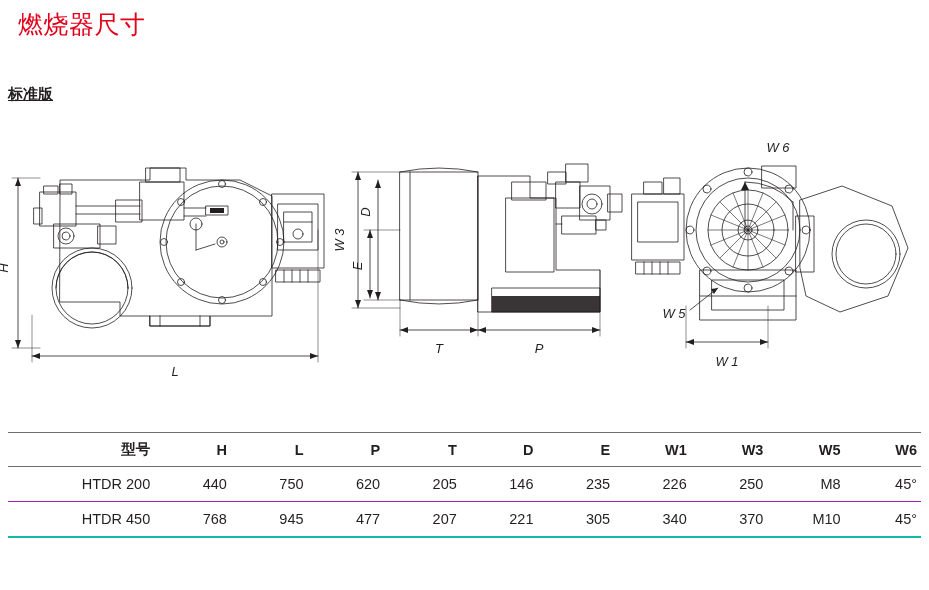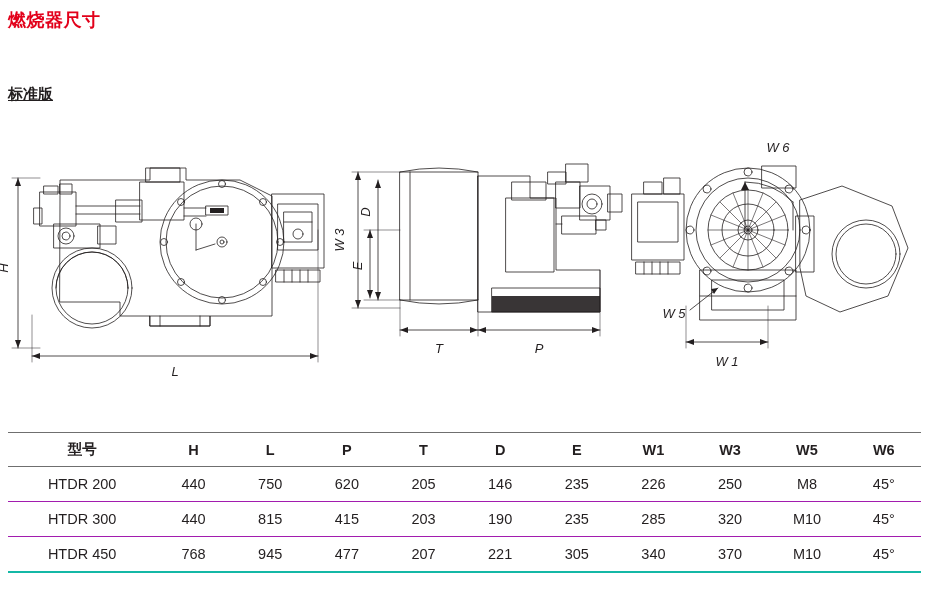--- a/index.html
+++ b/index.html
@@ -15,24 +15,24 @@
     position: relative;
     overflow: hidden;
   }
   .page {
     position: relative;
     width: 929px;
     height: 590px;
   }
   .title {
     position: absolute;
-    left: 8px;
+    left: 18px;
     top: 8px;
-    font-size: 18px;
-    font-weight: bold;
+    font-size: 25px;
+    font-weight: normal;
     color: #e2001a;
     letter-spacing: 0.5px;
   }
   .subtitle {
     position: absolute;
     left: 8px;
     top: 85px;
     font-size: 15px;
     font-weight: bold;
     color: #231f20;
@@ -52,21 +52,21 @@
   .spec-table {
     position: absolute;
     left: 8px;
     top: 432px;
     width: 913px;
     border-collapse: collapse;
     font-size: 14.5px;
   }
   .spec-table th,
   .spec-table td {
-    text-align: center;
+    text-align: right;
     padding: 9px 4px 9px 6px;
     font-weight: normal;
     color: #231f20;
     white-space: nowrap;
   }
   .spec-table thead th {
     font-weight: bold;
     border-top: 1px solid #6f6f6f;
     border-bottom: 1px solid #6f6f6f;
     padding-top: 7px;
@@ -327,33 +327,20 @@
         <td>620</td>
         <td>205</td>
         <td>146</td>
         <td>235</td>
         <td>226</td>
         <td>250</td>
         <td>M8</td>
         <td>45°</td>
       </tr>
       <tr>
-        <td>HTDR 300</td>
-        <td>440</td>
-        <td>815</td>
-        <td>415</td>
-        <td>203</td>
-        <td>190</td>
-        <td>235</td>
-        <td>285</td>
-        <td>320</td>
-        <td>M10</td>
-        <td>45°</td>
-      </tr>
-      <tr>
         <td>HTDR 450</td>
         <td>768</td>
         <td>945</td>
         <td>477</td>
         <td>207</td>
         <td>221</td>
         <td>305</td>
         <td>340</td>
         <td>370</td>
         <td>M10</td>

